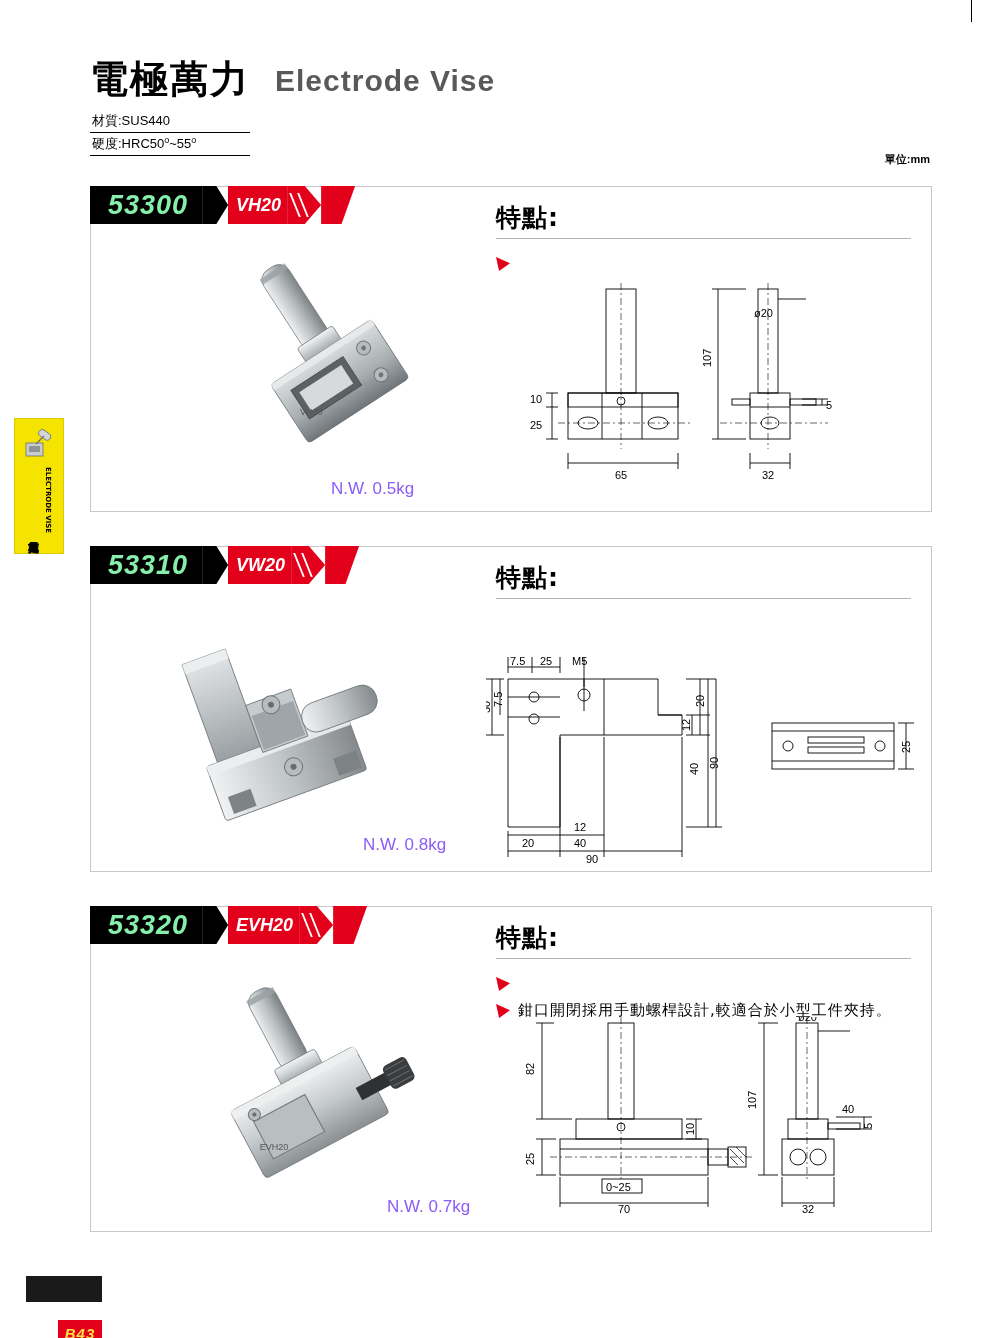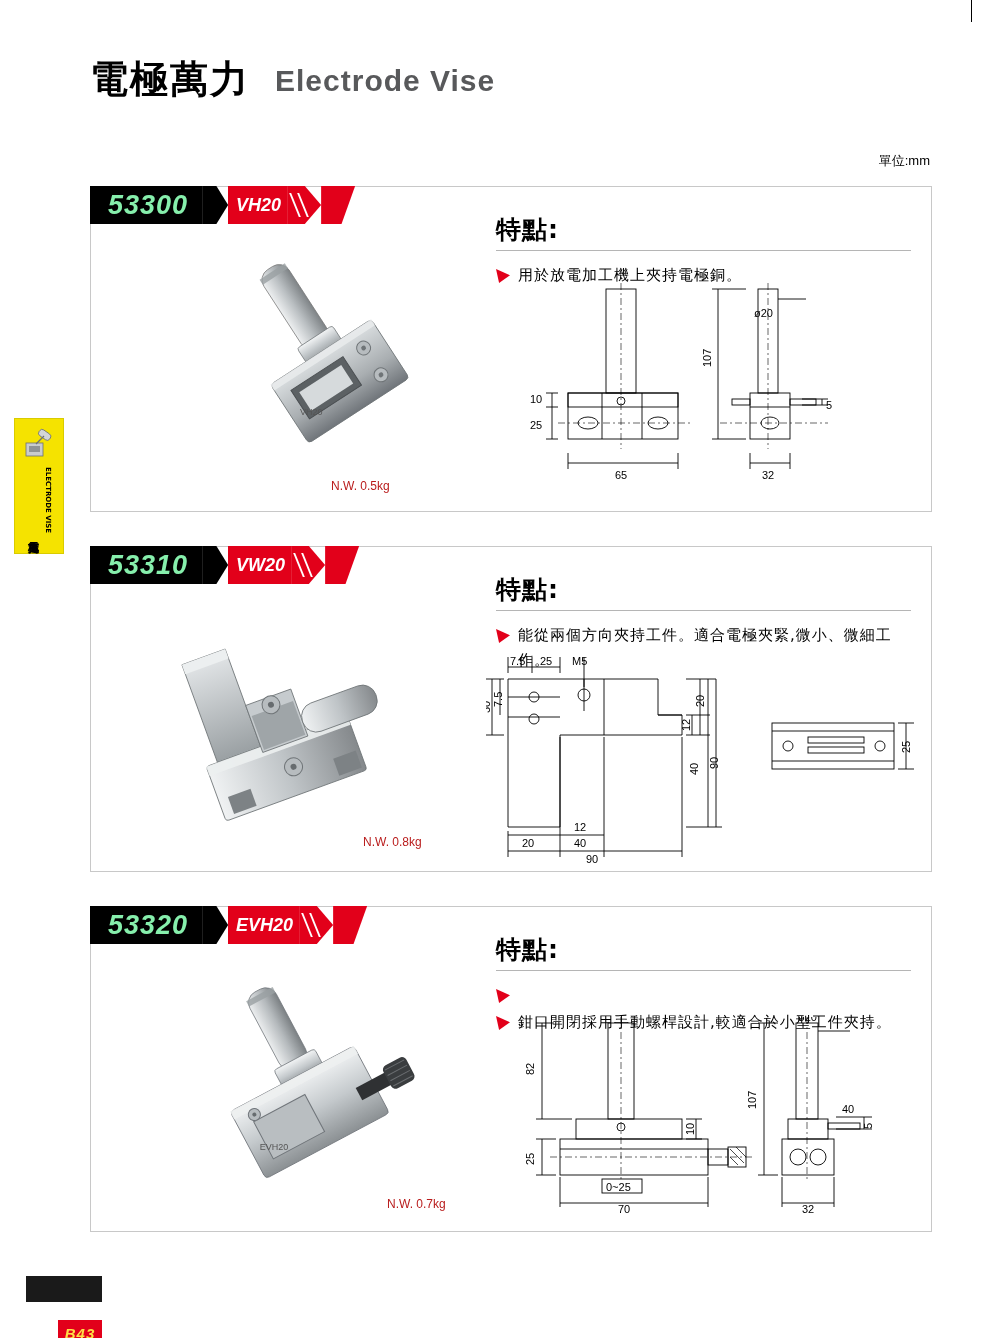--- a/index.html
+++ b/index.html
@@ -23,21 +23,21 @@
   .title-en{font-size:30px;font-weight:bold;color:#58595b;letter-spacing:1px;line-height:1;padding-bottom:2px;}
 
   .spec-block{display:flex;gap:0;margin-top:12px;font-size:13px;}
   .spec-col{display:flex;flex-direction:column;}
   .spec-col .line{border-bottom:1px solid #000;padding:2px 10px 2px 2px;white-space:nowrap;}
   .spec-col.left .line{min-width:148px;}
   .spec-col.right{margin-left:20px;}
   .spec-col.right .line{min-width:192px;}
   .sup{font-size:9px;vertical-align:super;}
 
-  .unit{position:absolute;right:0;top:92px;font-size:13px;font-weight:normal;}
+  .unit{position:absolute;right:0;top:92px;font-size:11px;font-weight:bold;}
 
   
   .side-tab{
     position:absolute;left:14px;top:418px;width:48px;height:134px;
     background:#f5e300;border:1px solid #d9cb00;
   }
   .side-tab .tab-icon{
     position:absolute;left:8px;top:8px;width:32px;height:34px;
   }
   .side-tab .tab-text{
@@ -60,28 +60,28 @@
   .banner .blk{background:#000;color:#86efac;display:flex;align-items:center;padding:0 14px 0 18px;font-size:27px;font-weight:bold;font-style:italic;letter-spacing:1px;}
   .banner .arrow1{width:26px;background:#000;clip-path:polygon(0 0,55% 0,100% 50%,55% 100%,0 100%);}
   .banner .red{background:#e2001a;color:#fff;display:flex;align-items:center;padding:0 6px 0 8px;font-size:18px;font-weight:bold;font-style:italic;}
   .banner .chev-lines{position:relative;width:34px;background:#e2001a;clip-path:polygon(0 0,52% 0,100% 50%,52% 100%,0 100%);}
   .banner .chev-lines span{position:absolute;top:7px;width:2px;height:24px;background:#fff;transform:skewX(22deg);}
   .banner .chev-lines span.a{left:7px;}
   .banner .chev-lines span.b{left:15px;}
   .banner .tail{width:34px;background:#e2001a;clip-path:polygon(0 0,100% 0,60% 100%,0 100%);}
 
   
-  .features{position:absolute;left:405px;top:26px;width:415px;}
+  .features{position:absolute;left:405px;top:14px;width:415px;}
   .feat-title{font-family:"DejaVu Sans",sans-serif;font-size:25px;font-weight:bold;letter-spacing:1px;}
   .feat-rule{height:1px;background:#b5b5b5;margin-top:4px;}
   .feat-list{margin-top:12px;}
   .feat-item{display:flex;gap:8px;margin-bottom:7px;font-family:"DejaVu Sans",sans-serif;font-size:15px;line-height:25px;letter-spacing:1px;}
   .feat-bullet{flex:0 0 auto;width:14px;height:14px;margin-top:6px;background:#e2001a;clip-path:polygon(0 0,100% 45%,22% 100%);}
 
-  .nw{position:absolute;font-size:12px;color:#b91c1c;}
+  .nw{position:absolute;font-size:17px;color:#8b5cf6;}
 
   
   .photo{position:absolute;}
   .photo svg{display:block;}
 
   
   .draw{position:absolute;}
   .draw svg{display:block;}
 
   
@@ -94,20 +94,24 @@
 <div class="page">
 
   <div class="crop-mark"></div>
 
   <div class="header">
     <div class="title-row">
       <div class="title-cn">電極萬力</div>
       <div class="title-en">Electrode Vise</div>
     </div>
     <div class="spec-block">
+      <div class="spec-col left">
+        <div class="line">材質:SUS440</div>
+        <div class="line"><span>硬度:HRC50</span><span class="sup">o</span><span>~55</span><span class="sup">o</span></div>
+      </div>
     </div>
     <div class="unit">單位:mm</div>
   </div>
 
   <div class="side-tab">
     <div class="tab-icon">
       <svg width="32" height="34" viewBox="0 0 32 34">
         <rect x="3" y="16" width="17" height="13" fill="#c9ccce" stroke="#6d7073" stroke-width="0.8"></rect>
         <rect x="6" y="19" width="11" height="6" fill="#8f9396"></rect>
         <rect x="15" y="4" width="13" height="7" rx="3" transform="rotate(35 21 8)" fill="#d3d6d8" stroke="#6d7073" stroke-width="0.8"></rect>
@@ -168,21 +172,20 @@
       </svg>
     </div>
     <div class="nw" style="left:240px;top:292px;">N.W. 0.5kg</div>
 
     <div class="features">
       <div class="feat-title">特點:</div>
       <div class="feat-rule"></div>
       <div class="feat-list">
         <div class="feat-item">
           <div class="feat-bullet"></div>
-          <div>用於放電加工機上夾持電極銅。</div>
         </div>
       </div>
     </div>
 
     <div class="draw" style="left:415px;top:96px;width:390px;height:218px;">
       <svg width="390" height="218" viewBox="0 0 390 218" font-family="Liberation Sans, sans-serif" font-size="11" fill="#000">
         <g stroke="#000" fill="none" stroke-width="0.9">
 
           <rect x="100" y="6" width="30" height="104"></rect>
           <rect x="62" y="110" width="110" height="46"></rect>
@@ -279,26 +282,20 @@
           <rect x="54" y="176" width="24" height="18" fill="#7d8285"></rect>
           <rect x="166" y="176" width="24" height="18" fill="#7d8285"></rect>
         </g>
       </svg>
     </div>
     <div class="nw" style="left:272px;top:288px;">N.W. 0.8kg</div>
 
     <div class="features">
       <div class="feat-title">特點:</div>
       <div class="feat-rule"></div>
-      <div class="feat-list">
-        <div class="feat-item">
-          <div class="feat-bullet"></div>
-          <div>能從兩個方向夾持工件。適合電極夾緊,微小、微細工作。</div>
-        </div>
-      </div>
     </div>
 
     <div class="draw" style="left:395px;top:110px;width:430px;height:210px;text-decoration:underline;">
       <svg width="430" height="210" viewBox="0 0 430 210" font-family="Liberation Sans, sans-serif" font-size="11" fill="#000">
         <g stroke="#000" fill="none" stroke-width="0.9">
 
           <path d="M22 22 L172 22 L172 58 L196 58 L196 78 L74 78 L74 170 L22 170 Z"></path>
           <line x1="22" y1="40" x2="74" y2="40"></line>
           <line x1="22" y1="60" x2="74" y2="60"></line>
           <line x1="118" y1="22" x2="118" y2="78"></line>

